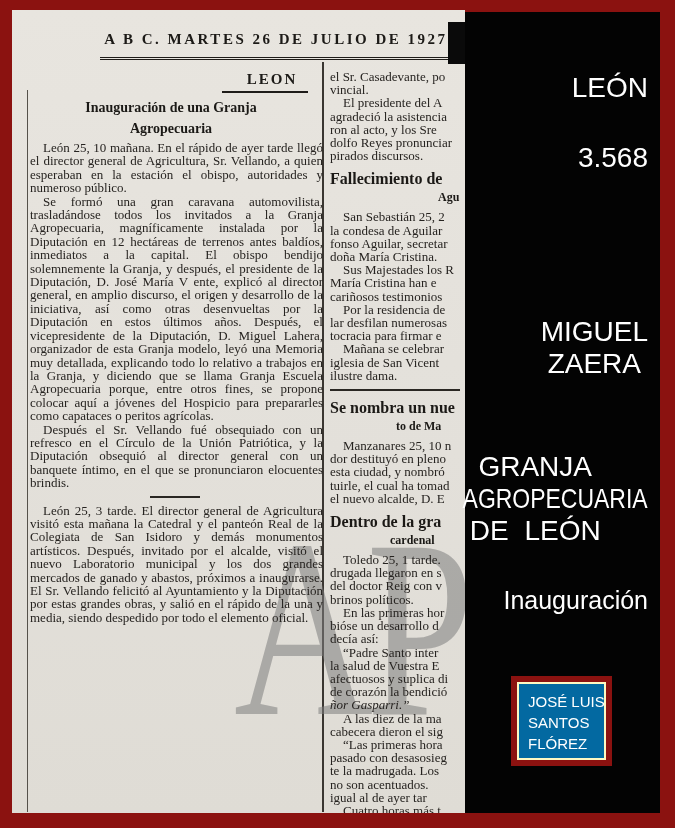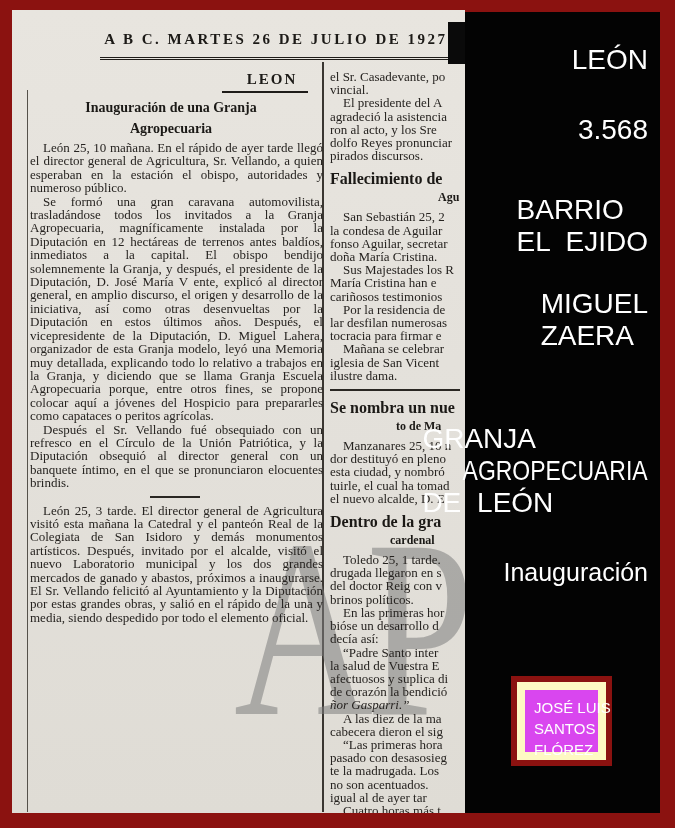--- a/index.html
+++ b/index.html
@@ -60,36 +60,36 @@
     color:rgba(126,126,126,0.55);
     transform:scale(0.82,1.08);transform-origin:top left;
     letter-spacing:-8px;
   }
   
   .sidebar{
     position:absolute;left:465px;top:12px;width:195px;height:801px;
     background:#030303;z-index:5;
     font-family:"Liberation Sans","DejaVu Sans",sans-serif;color:#ffffff;
   }
-  .sb-label{position:absolute;right:12px;text-align:left;font-size:28px;line-height:32px;white-space:nowrap;}
+  .sb-label{position:absolute;right:12px;text-align:center;font-size:28px;line-height:32px;white-space:nowrap;margin-top:28px;}
   .wsp{word-spacing:8px;}
   .condense{transform:scaleX(0.82);transform-origin:right center;}
   .sb-leon{top:32px;}
   .sb-year{top:102px;}
   .sb-barrio{top:182px;}
   .sb-calle{top:276px;}
   .sb-granja{top:411px;}
   .sb-event{top:544px;font-size:25px;}
   .credit-box{
     position:absolute;left:46px;top:664px;width:101px;height:90px;
     background:#8b1210;padding:0;box-sizing:border-box;border:0;
   }
   .credit-inner{
     position:absolute;left:6px;top:6px;right:6px;bottom:6px;
-    background:#d946ef;border:8px solid #fef9c3;box-sizing:border-box;
+    background:#0369a1;border:2px solid #fef9c3;box-sizing:border-box;
     padding:7px 2px 0 9px;
   }
   .credit-inner div{font-size:15px;line-height:21px;color:#fff;white-space:nowrap;}
 </style>
 </head>
 <body>
 
 <div class="paper">
   <div class="masthead">A B C. MARTES 26 DE JULIO DE 1927.</div>
   <div class="masthead-rule"></div>
@@ -169,24 +169,20 @@
       <div class="ln">no son acentuados.</div>
       <div class="ln">igual al de ayer tar</div>
       <div class="in">Cuatro horas más t</div>
     </div>
 </div>
 
 <div class="sidebar">
   <div class="sb-label sb-leon">LEÓN</div>
   <div class="sb-label sb-year">3.568</div>
 
-  <div class="sb-label sb-barrio">
-    <div>BARRIO</div>
-    <div class="wsp">EL EJIDO</div>
-  </div>
 
   <div class="sb-label sb-calle">
     <div>MIGUEL</div>
     <div>ZAERA</div>
   </div>
 
   <div class="sb-label sb-granja">
     <div>GRANJA</div>
     <div class="condense">AGROPECUARIA</div>
     <div class="wsp">DE LEÓN</div>

